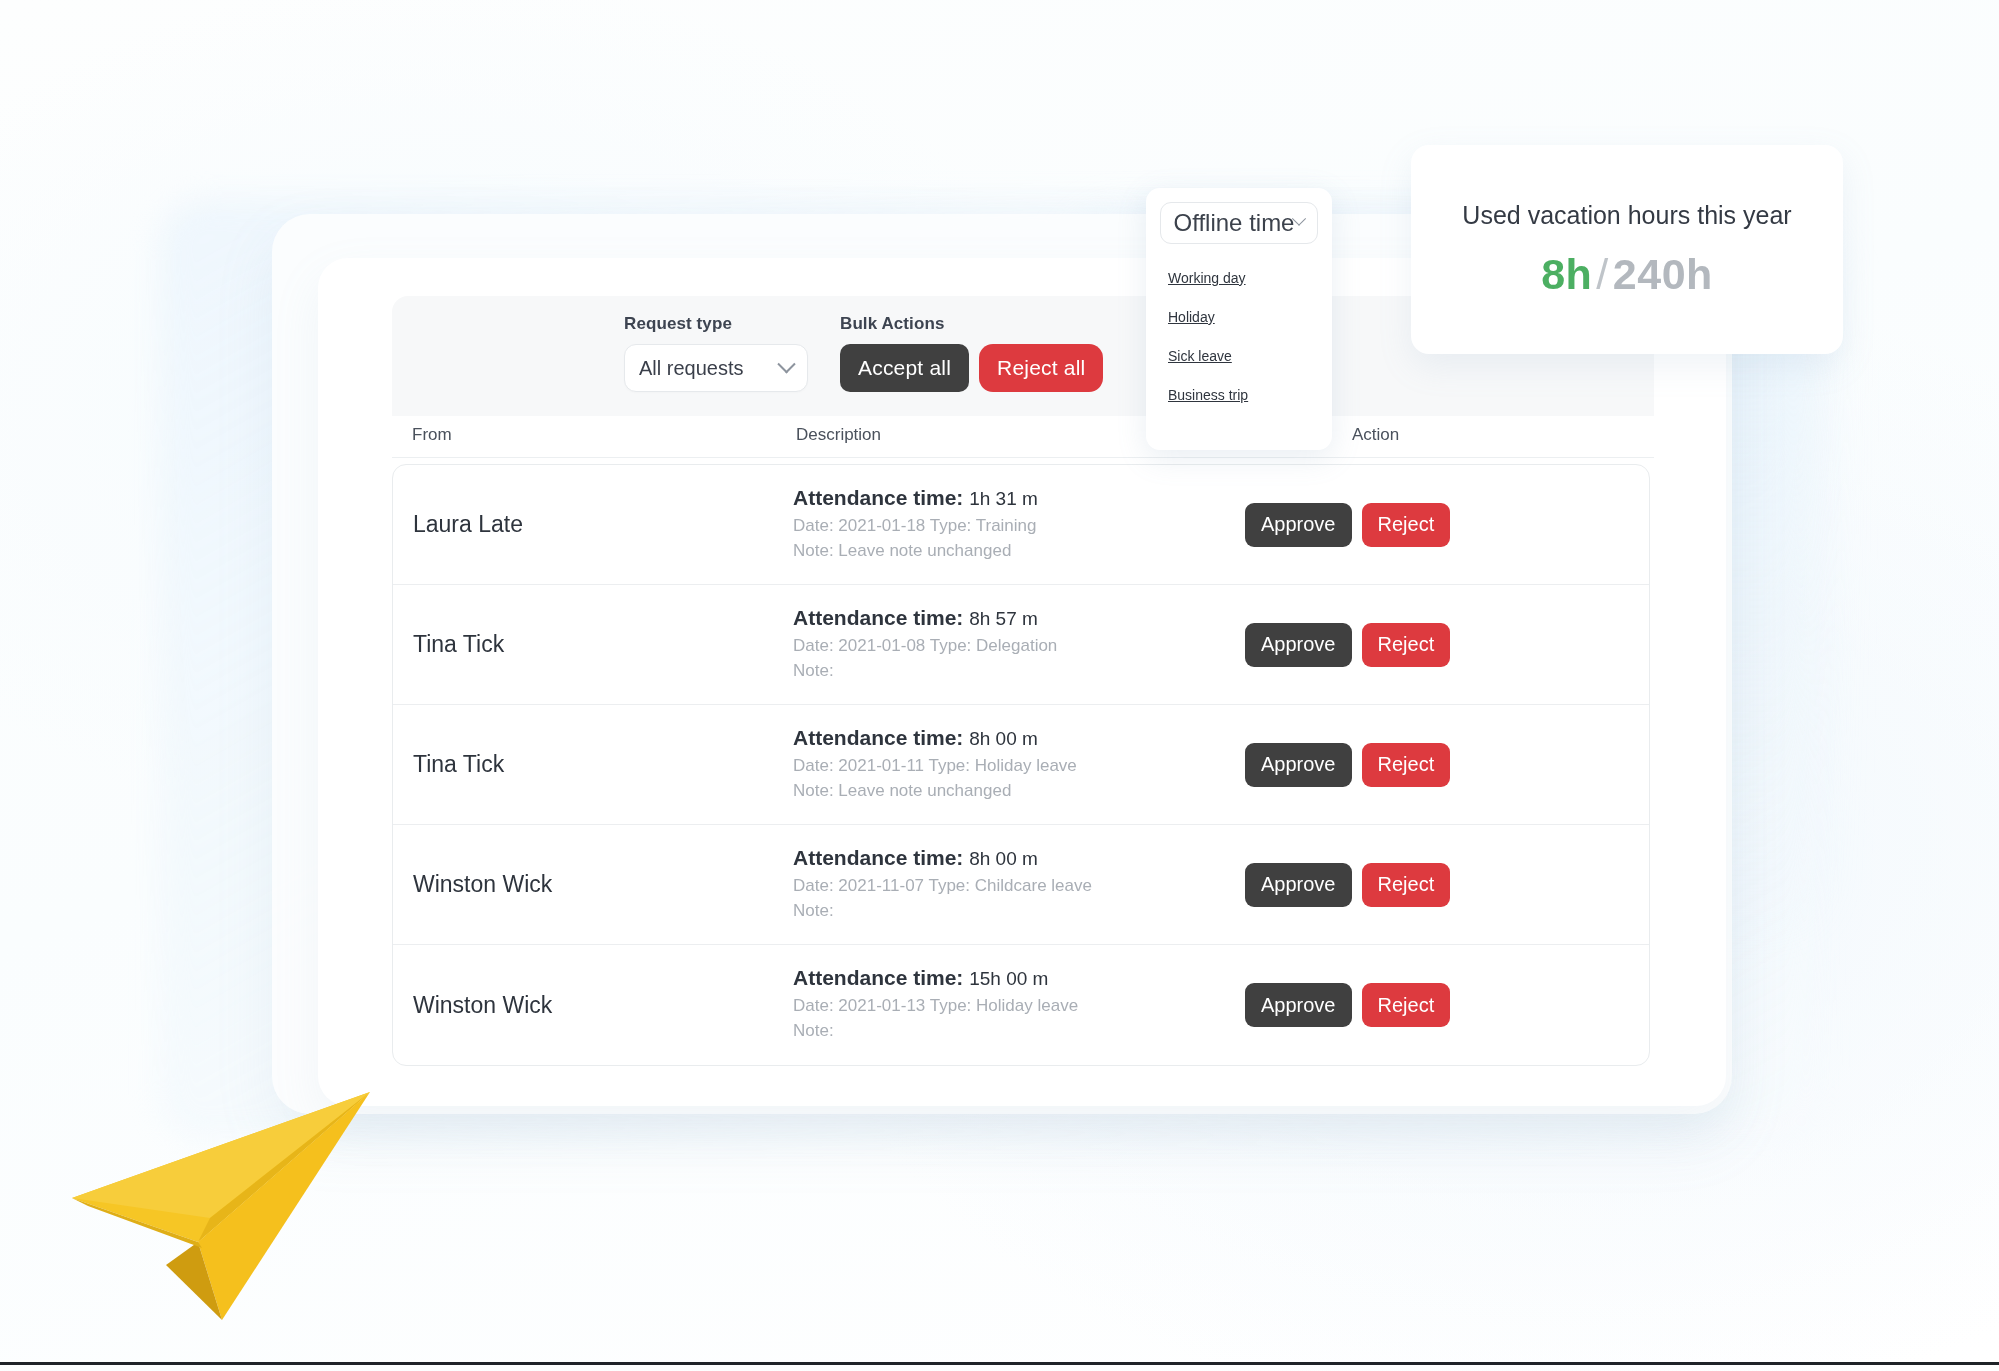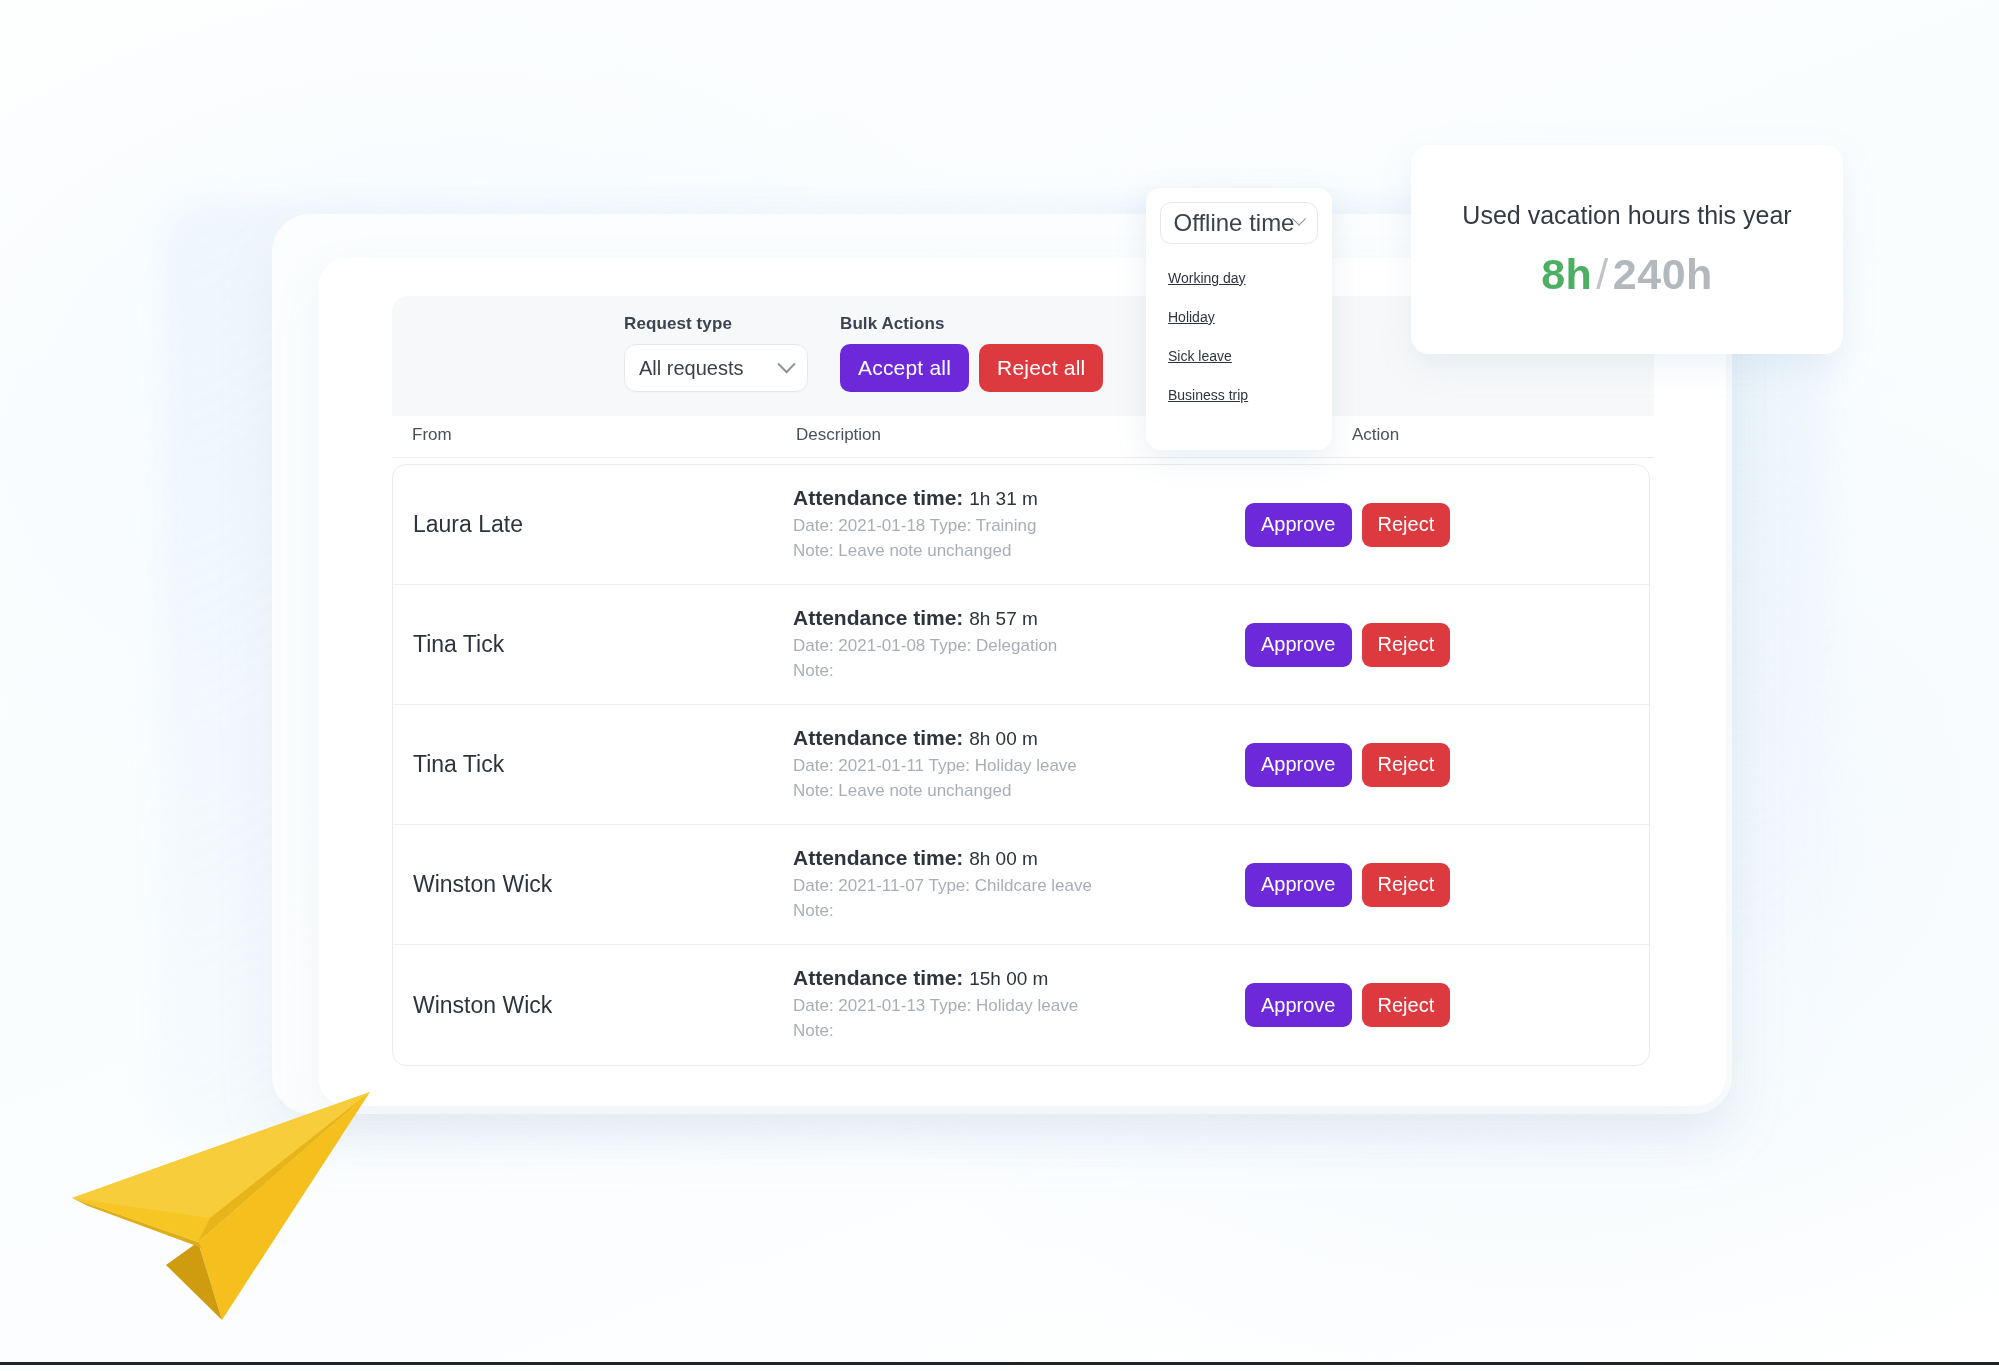--- a/index.html
+++ b/index.html
@@ -126,22 +126,22 @@
     height: 48px;
     border: none;
     border-radius: 10px;
     color: #ffffff;
     font-size: 21px;
     font-family: "Liberation Sans", sans-serif;
     cursor: pointer;
     padding: 0 18px;
     letter-spacing: .2px;
   }
-  .btn-green { background: #6d28d9; text-align: center; }
-  .btn-red   { background: #dd3a3f; }
+  .btn-green { background: #404040; text-align: center; }
+  .btn-red   { background: #dd3a3f; border-radius: 14px; }
 
   
   #table-head {
     position: absolute;
     left: 392px;
     top: 416px;
     width: 1262px;
     height: 42px;
     border-bottom: 1px solid #eceff1;
   }

